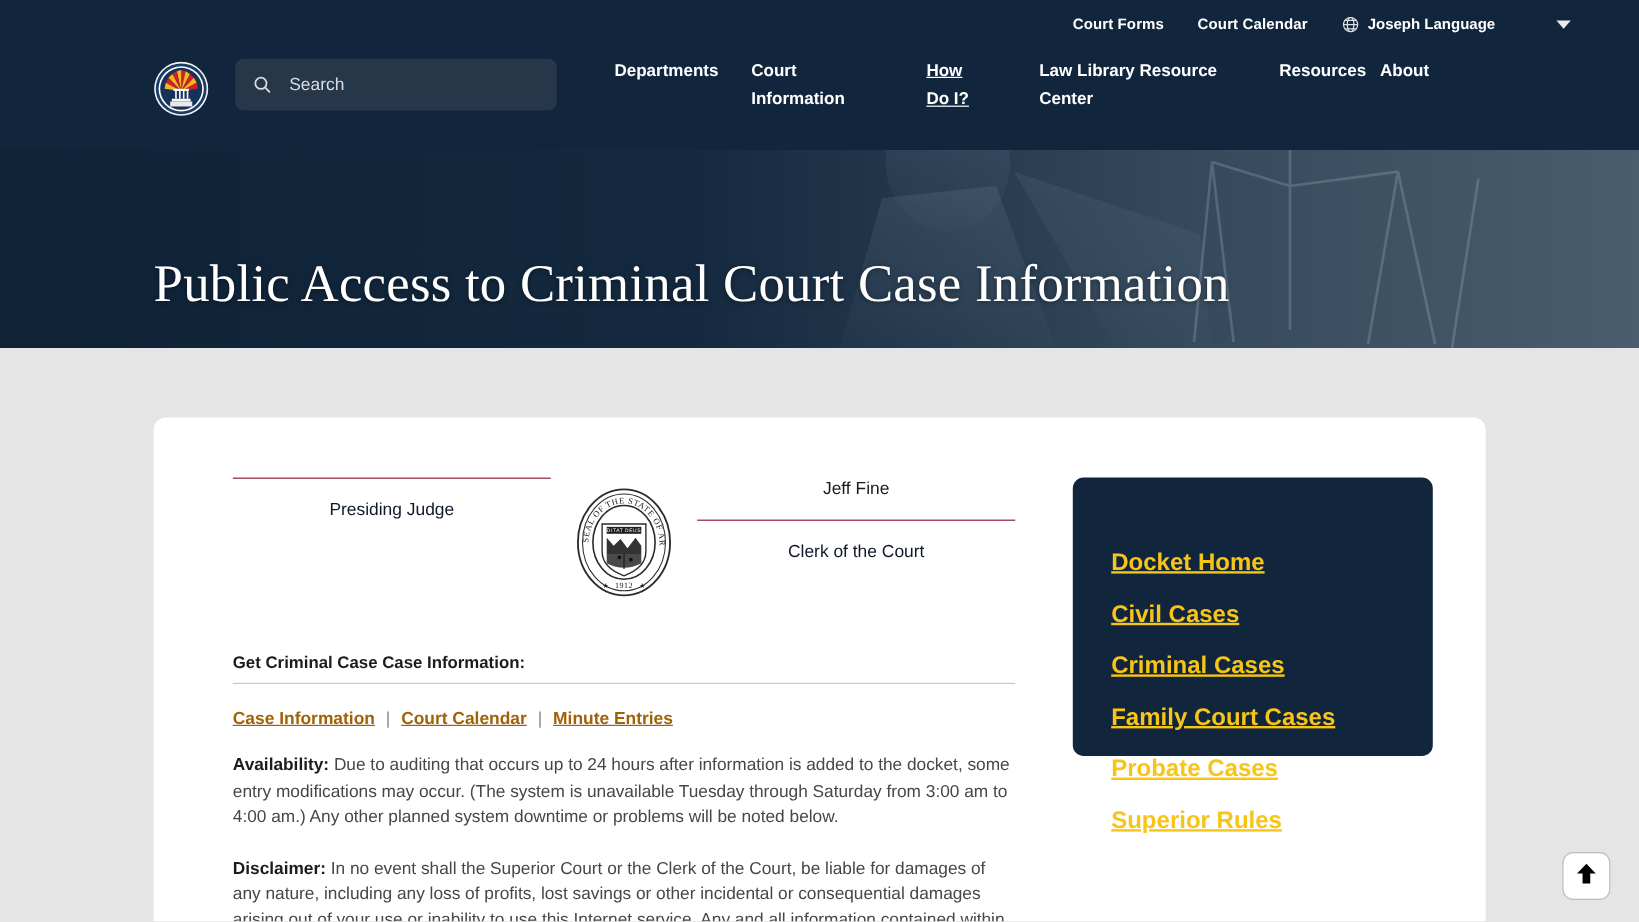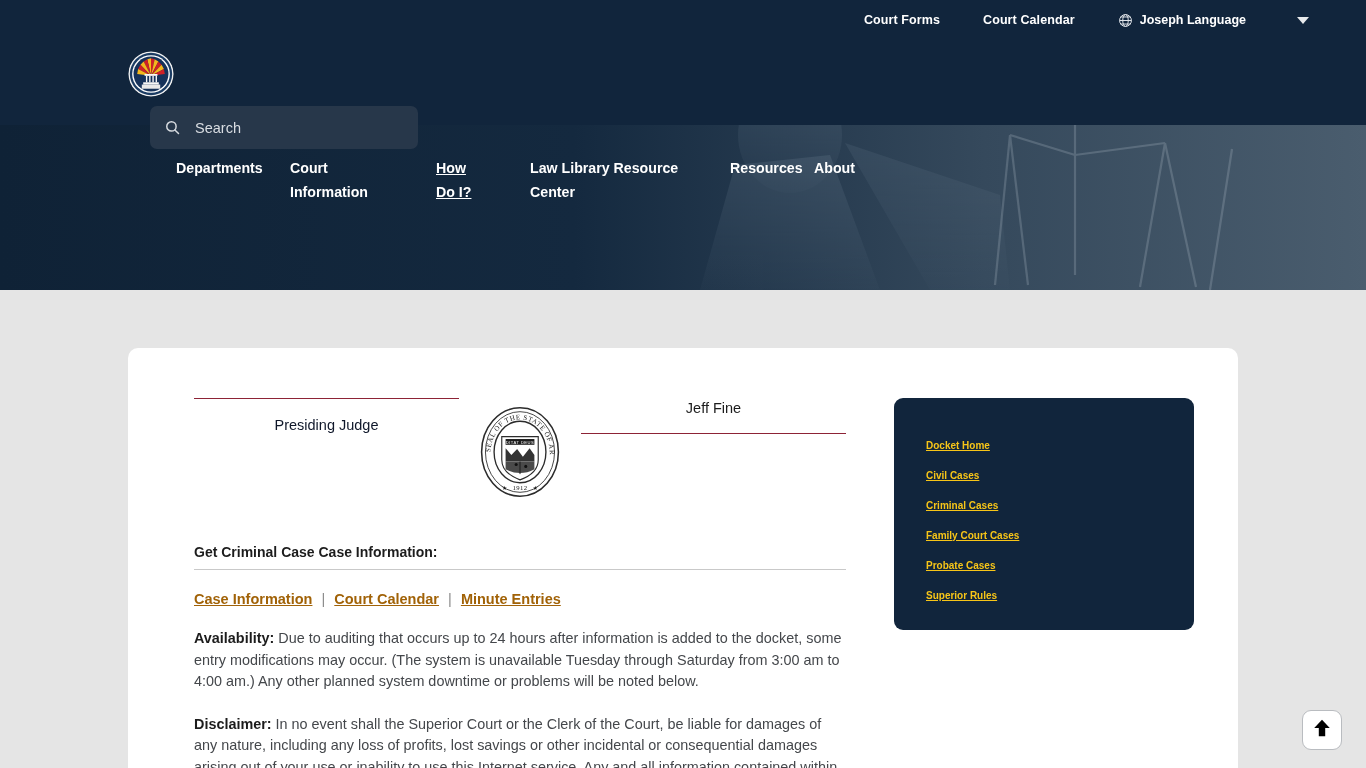--- a/index.html
+++ b/index.html
@@ -20,21 +20,21 @@
     background: #11253c;
     z-index: 5;
   }
 
   .utility-bar {
     height: 40px;
     display: flex;
     align-items: center;
     justify-content: flex-end;
     padding-right: 120px;
-    gap: 15px;
+    gap: 0;
   }
   .utility-link {
     color: #ffffff;
     font-size: 12.5px;
     font-weight: 700;
     text-decoration: none;
     padding: 0 14px;
     letter-spacing: 0.1px;
     white-space: nowrap;
   }
@@ -64,21 +64,20 @@
     border-left: 6px solid transparent;
     border-right: 6px solid transparent;
     border-top: 7px solid #e8eaec;
   }
 
   .main-bar {
     display: flex;
     align-items: flex-start;
     height: 85px;
     padding-left: 128px;
-    flex-direction: column;
   }
   .brand-logo {
     width: 46px; height: 46px;
     margin-top: 11px;
     flex: 0 0 auto;
     border-radius: 50%;
     overflow: hidden;
   }
 
   .search-box {
@@ -250,25 +249,26 @@
   .side-panel {
     background: #11253c;
     border-radius: 9px;
     width: 300px;
     height: 232px;
     padding: 38px 0 0 32px;
   }
   .side-link {
     display: block;
     color: #f7c518;
-    font-size: 10px;
+    font-size: 20px;
     font-weight: 700;
     text-decoration: underline;
     margin-bottom: 11px;
     line-height: 19px;
+    margin-top: 24px;
   }
 
   
   .scroll-top {
     position: absolute;
     right: 24px;
     bottom: 18px;
     width: 40px; height: 40px;
     background: #ffffff;
     border: 1px solid #b9bcc0;
@@ -380,20 +380,21 @@
       <line x1="1075" y1="0" x2="1075" y2="150"></line>
       <line x1="1075" y1="30" x2="1010" y2="10"></line>
       <line x1="1010" y1="10" x2="995" y2="160"></line>
       <line x1="1010" y1="10" x2="1028" y2="160"></line>
       <line x1="1075" y1="30" x2="1165" y2="18"></line>
       <line x1="1165" y1="18" x2="1140" y2="162"></line>
       <line x1="1165" y1="18" x2="1196" y2="162"></line>
       <line x1="1232" y1="24" x2="1210" y2="165"></line>
     </g>
   </svg>
+  <h1 class="hero-title">Public Access to Criminal Court Case Information</h1>
 </section>
 
 <main class="page-body">
 
   <div class="content-card">
     <div class="card-inner">
 
       <div class="col-main">
 
         <div class="officials">
@@ -425,20 +426,21 @@
 
               <text x="50" y="90" font-family="'Liberation Serif',serif" font-size="7" fill="#1a1a1a" text-anchor="middle" letter-spacing="0.4">1912</text>
               <text x="34" y="89.5" font-size="6" fill="#1a1a1a" text-anchor="middle">★</text>
               <text x="66" y="89.5" font-size="6" fill="#1a1a1a" text-anchor="middle">★</text>
             </svg>
           </div>
 
           <div class="official">
             <div class="official-name">Jeff Fine</div>
             <div class="official-rule"></div>
+            <div class="official-role">Clerk of the Court</div>
           </div>
         </div>
 
         <div class="section-head">Get Criminal Case Case Information:</div>
 
         <div class="inline-links">
           <a href="#">Case Information</a>
           <span class="sep">|</span>
           <a href="#">Court Calendar</a>
           <span class="sep">|</span>

